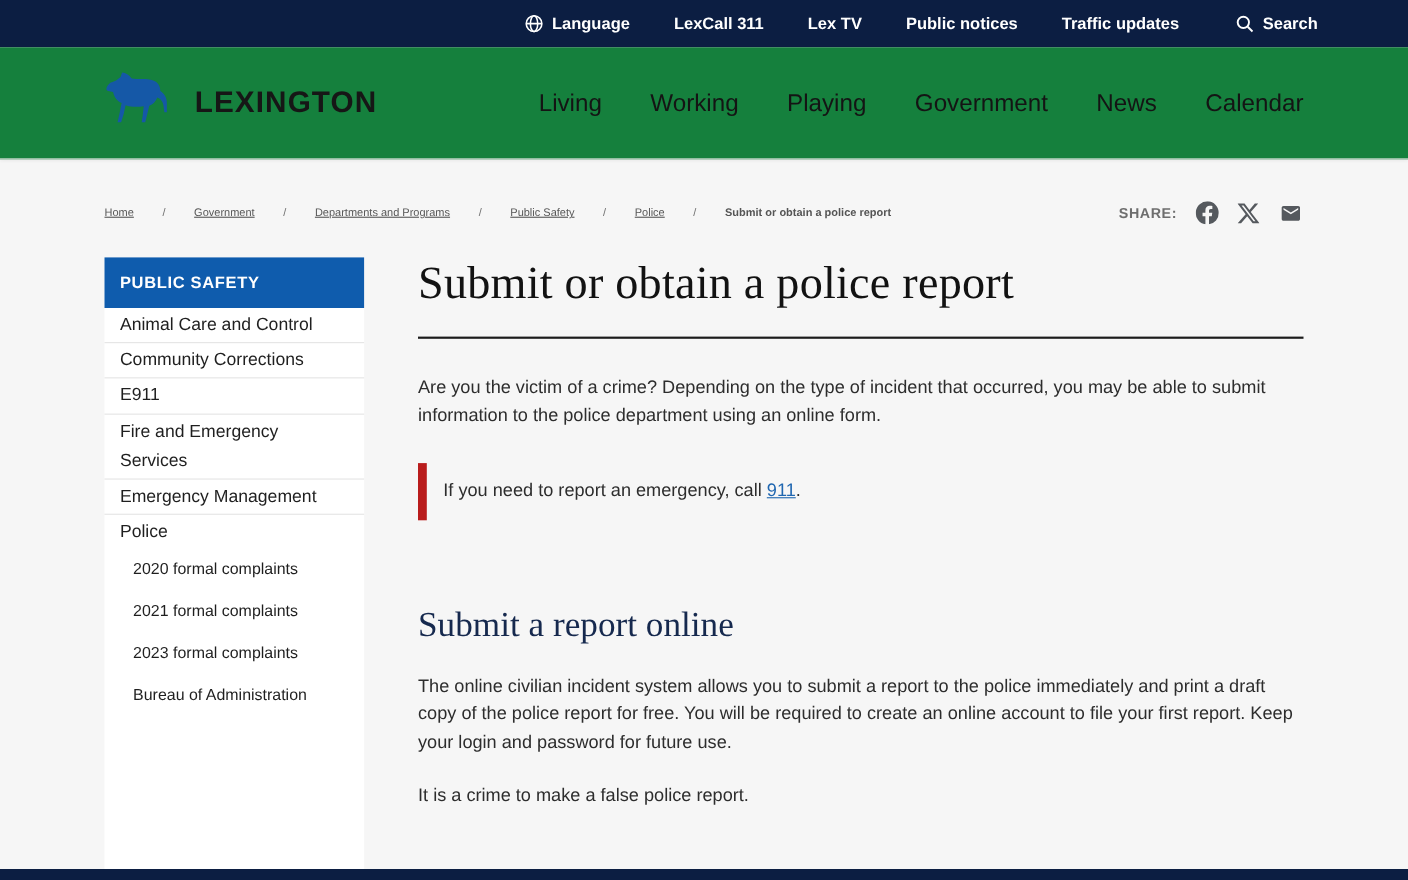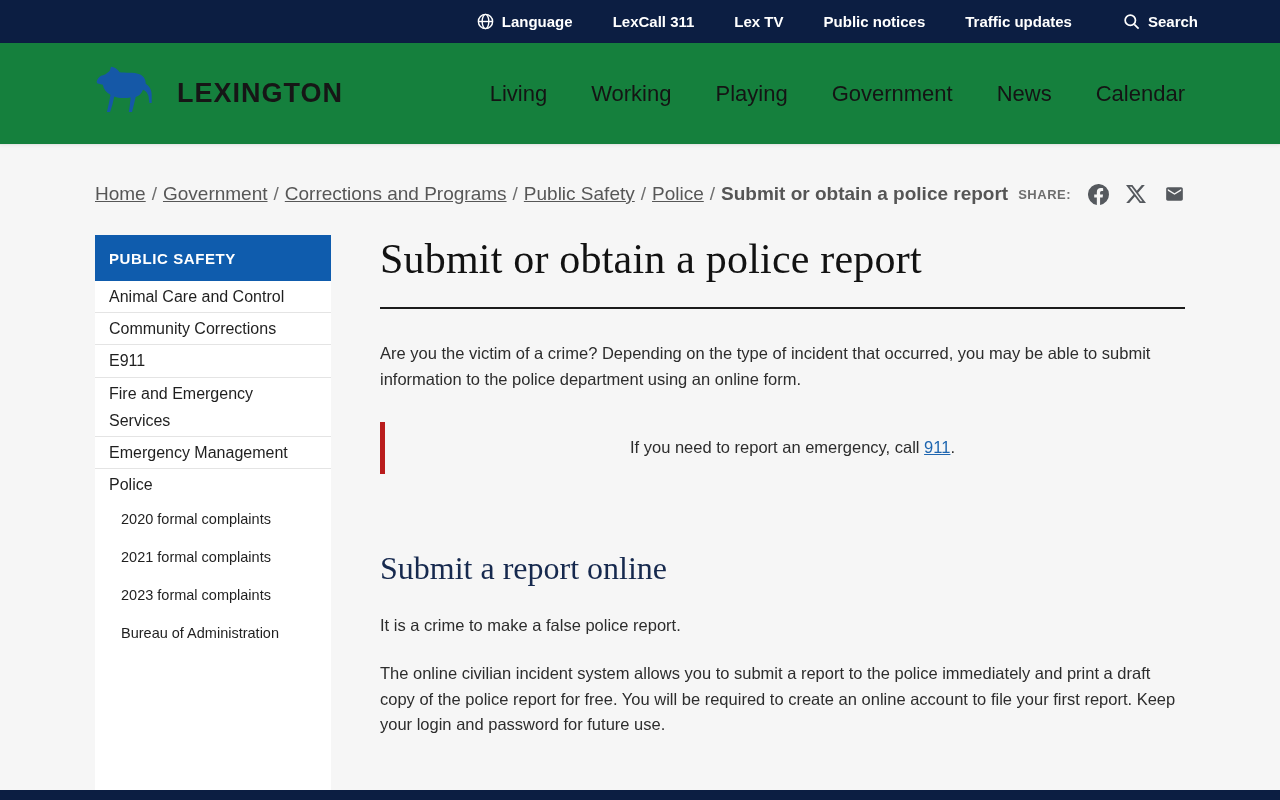--- a/index.html
+++ b/index.html
@@ -29,21 +29,21 @@
   .logo-text { font-size:27px; font-weight:800; letter-spacing:1px; color:#161616; }
   .mainnav { display:flex; align-items:center; gap:44px; }
   .mainnav a {
     font-size:22px; color:#141414; text-decoration:none; font-weight:500; cursor:pointer;
   }
   
   .crumb-row {
     display:flex; align-items:center; justify-content:space-between;
     padding-top:38px;
   }
-  .crumbs { display:flex; align-items:center; gap:6px; font-size:19px; color:#575757; white-space:nowrap;justify-content:center; }
+  .crumbs { display:flex; align-items:center; gap:26px; font-size:10px; color:#575757; white-space:nowrap;justify-content:center; }
   .crumbs a { color:#575757; text-decoration:underline; font-weight:500; cursor:pointer; }
   .crumb-sep { color:#6f6f6f; font-weight:400; }
   .crumb-current { font-weight:700; color:#555; }
   .share { display:flex; align-items:center; gap:17px; }
   .share-label { font-size:13px; font-weight:700; color:#6e6e6e; letter-spacing:.5px;margin-left:10px; }
   .share-btn { cursor:pointer; display:flex; align-items:center; }
   
   .content { display:flex; margin-top:30px; align-items:flex-start; }
   .sidebar { width:236px; flex:none; background:#fff; min-height:560px; }
   .sidebar-head {
@@ -61,23 +61,22 @@
   }
   .main { margin-left:49px; width:805px; }
   .page-title {
     font-family:"Liberation Serif", serif; font-weight:400; font-size:42px;
     color:#121212; letter-spacing:.2px; margin-bottom:24px;
   }
   .title-rule { border:none; border-top:2px solid #1c1c1c; margin-bottom:32px; }
   .main p { font-size:16.5px; line-height:1.55; color:#2d2d2d; margin-bottom:23px; }
   .main a.inline-link { color:#1f66b0; text-decoration:underline; cursor:pointer; }
   .callout {
-    border-left:5px solid #b91c1c; padding:13px 0 13px 15px;
+    border-left:8px solid #b91c1c; padding:13px 0 13px 15px;
     margin:30px 0 76px;
-    text-align:center;
   }
   .callout p { margin:0; }
   .section-heading {
     font-family:"Liberation Serif", serif; font-weight:400; font-size:32px;
     color:#16294e; margin-bottom:26px;
   }
   .pre-space { white-space:pre-wrap; }
   
   .footer-strip {
     position:absolute; left:0; right:0; bottom:0; height:10px; background:#0c1e42;
@@ -140,21 +139,21 @@
       </nav>
     </div>
   </div>
 
   <div class="shell crumb-row">
     <div class="crumbs">
       <a>Home</a>
       <span class="crumb-sep">/</span>
       <a>Government</a>
       <span class="crumb-sep">/</span>
-      <a>Corrections and Programs</a>
+      <a>Departments and Programs</a>
       <span class="crumb-sep">/</span>
       <a>Public Safety</a>
       <span class="crumb-sep">/</span>
       <a>Police</a>
       <span class="crumb-sep">/</span>
       <span class="crumb-current">Submit or obtain a police report</span>
     </div>
     <div class="share">
       <span class="share-label">SHARE:</span>
       <span class="share-btn">
@@ -200,23 +199,23 @@
       <p>Are you the victim of a crime? Depending on the type of incident that occurred, you may be able to submit information to the police department using an online form.</p>
 
       <div class="callout">
         <p>
           <span>If you need to report an emergency, call </span><a class="inline-link">911</a><span>.</span>
         </p>
       </div>
 
       <h2 class="section-heading">Submit a report online</h2>
 
+      <p>The online civilian incident system allows you to submit a report to the police immediately and print a draft copy of the police report for free. You will be required to create an online account to file your first report. Keep your login and password for future use.</p>
+
       <p>It is a crime to make a false police report.</p>
-
-      <p>The online civilian incident system allows you to submit a report to the police immediately and print a draft copy of the police report for free. You will be required to create an online account to file your first report. Keep your login and password for future use.</p>
 
       <p class="pre-space">
         <span>NOTICE:  If your incident involves a firearm of any kind, call </span><a class="inline-link">(859) 258-3600</a><span> and an officer will be sent to investigate.</span>
       </p>
 
     </main>
   </div>
 
   <div class="footer-strip"></div>
 </div>

